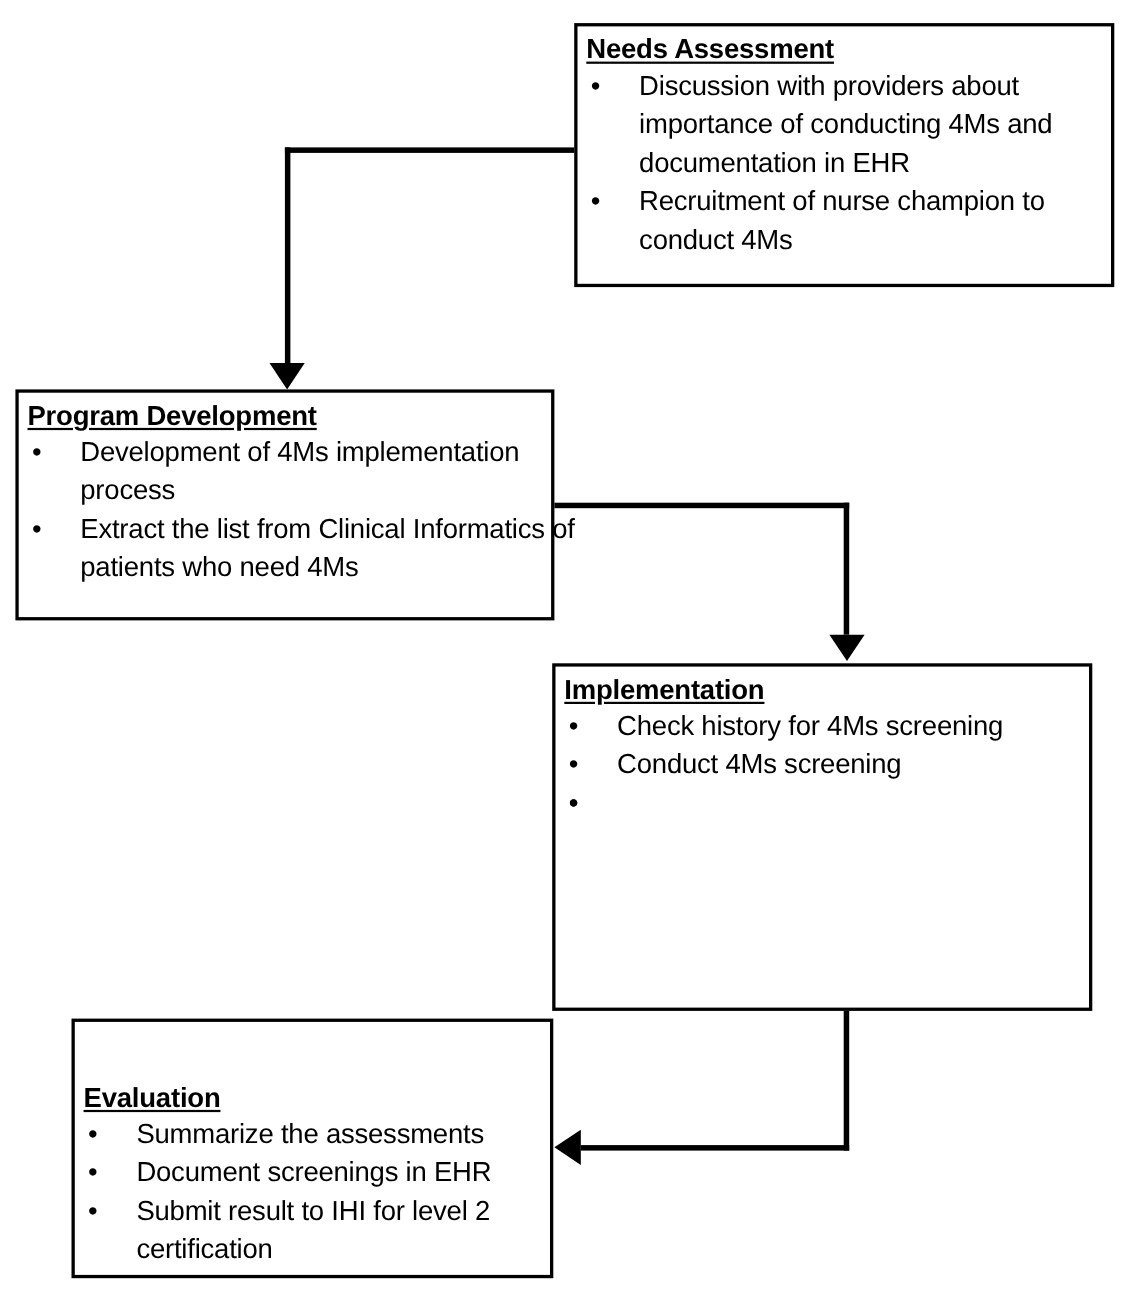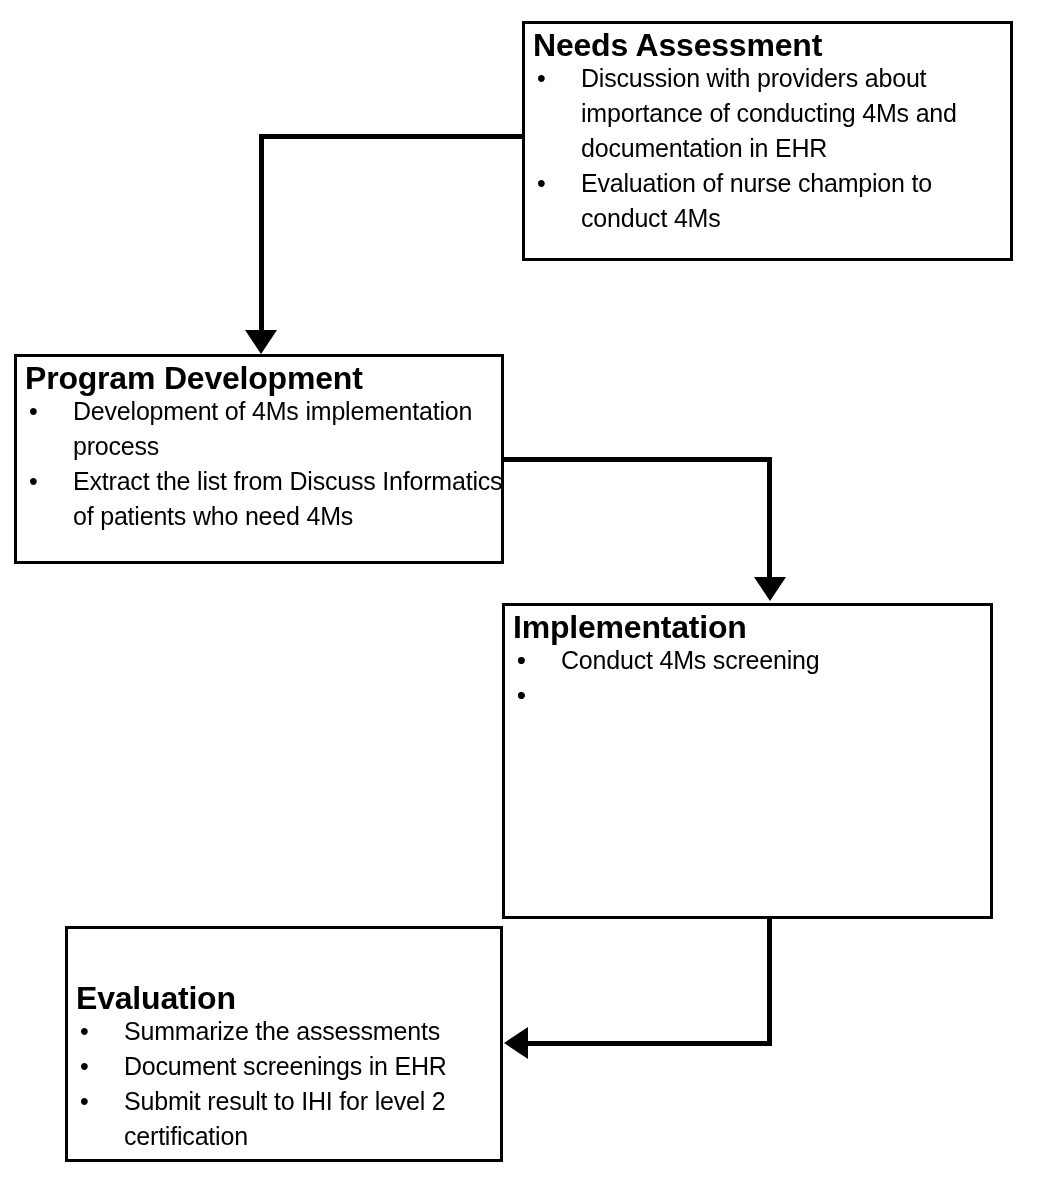--- a/index.html
+++ b/index.html
@@ -26,22 +26,23 @@
     z-index: 3;
   }
   .box-inner {
     position: absolute;
     top: 6px;
     left: 8px;
     width: 500px;
   }
   .box-title {
     font-weight: bold;
-    font-size: 32px;
+    font-size: 25px;
     line-height: 31px;
+    text-decoration: underline;
     text-underline-offset: 3px;
     white-space: nowrap;
     letter-spacing: -0.2px;
   }
   ul.bullets {
     list-style: none;
     margin: 0;
     padding: 0;
   }
   ul.bullets li {
@@ -108,48 +109,49 @@
   <div class="flow-box" style="left:522px; top:21px; width:491px; height:240px;">
     <div class="box-inner" style="width:478px;">
       <div class="box-title">Needs Assessment</div>
       <ul class="bullets">
         <li>
           <span class="bullet-dot">•</span>
           <span>Discussion with providers about importance of conducting 4Ms and documentation in EHR</span>
         </li>
         <li>
           <span class="bullet-dot">•</span>
-          <span>Evaluation of nurse champion to conduct 4Ms</span>
+          <span>Recruitment of nurse champion to conduct 4Ms</span>
         </li>
       </ul>
     </div>
   </div>
 
   <div class="flow-box" style="left:14px; top:354px; width:490px; height:210px;">
     <div class="box-inner" style="width:500px;">
       <div class="box-title">Program Development</div>
       <ul class="bullets">
         <li>
           <span class="bullet-dot">•</span>
           <span>Development of 4Ms implementation process</span>
         </li>
         <li>
           <span class="bullet-dot">•</span>
-          <span>Extract the list from Discuss Informatics of patients who need 4Ms</span>
+          <span>Extract the list from Clinical Informatics of patients who need 4Ms</span>
         </li>
       </ul>
     </div>
   </div>
 
   <div class="flow-box" style="left:502px; top:603px; width:491px; height:316px;">
     <div class="box-inner" style="width:478px;">
       <div class="box-title">Implementation</div>
       <ul class="bullets">
         <li>
           <span class="bullet-dot">•</span>
+          <span>Check history for 4Ms screening</span>
         </li>
         <li>
           <span class="bullet-dot">•</span>
           <span>Conduct 4Ms screening</span>
         </li>
         <li>
           <span class="bullet-dot">•</span>
         </li>
         <li>
           <span class="bullet-dot">•</span>

